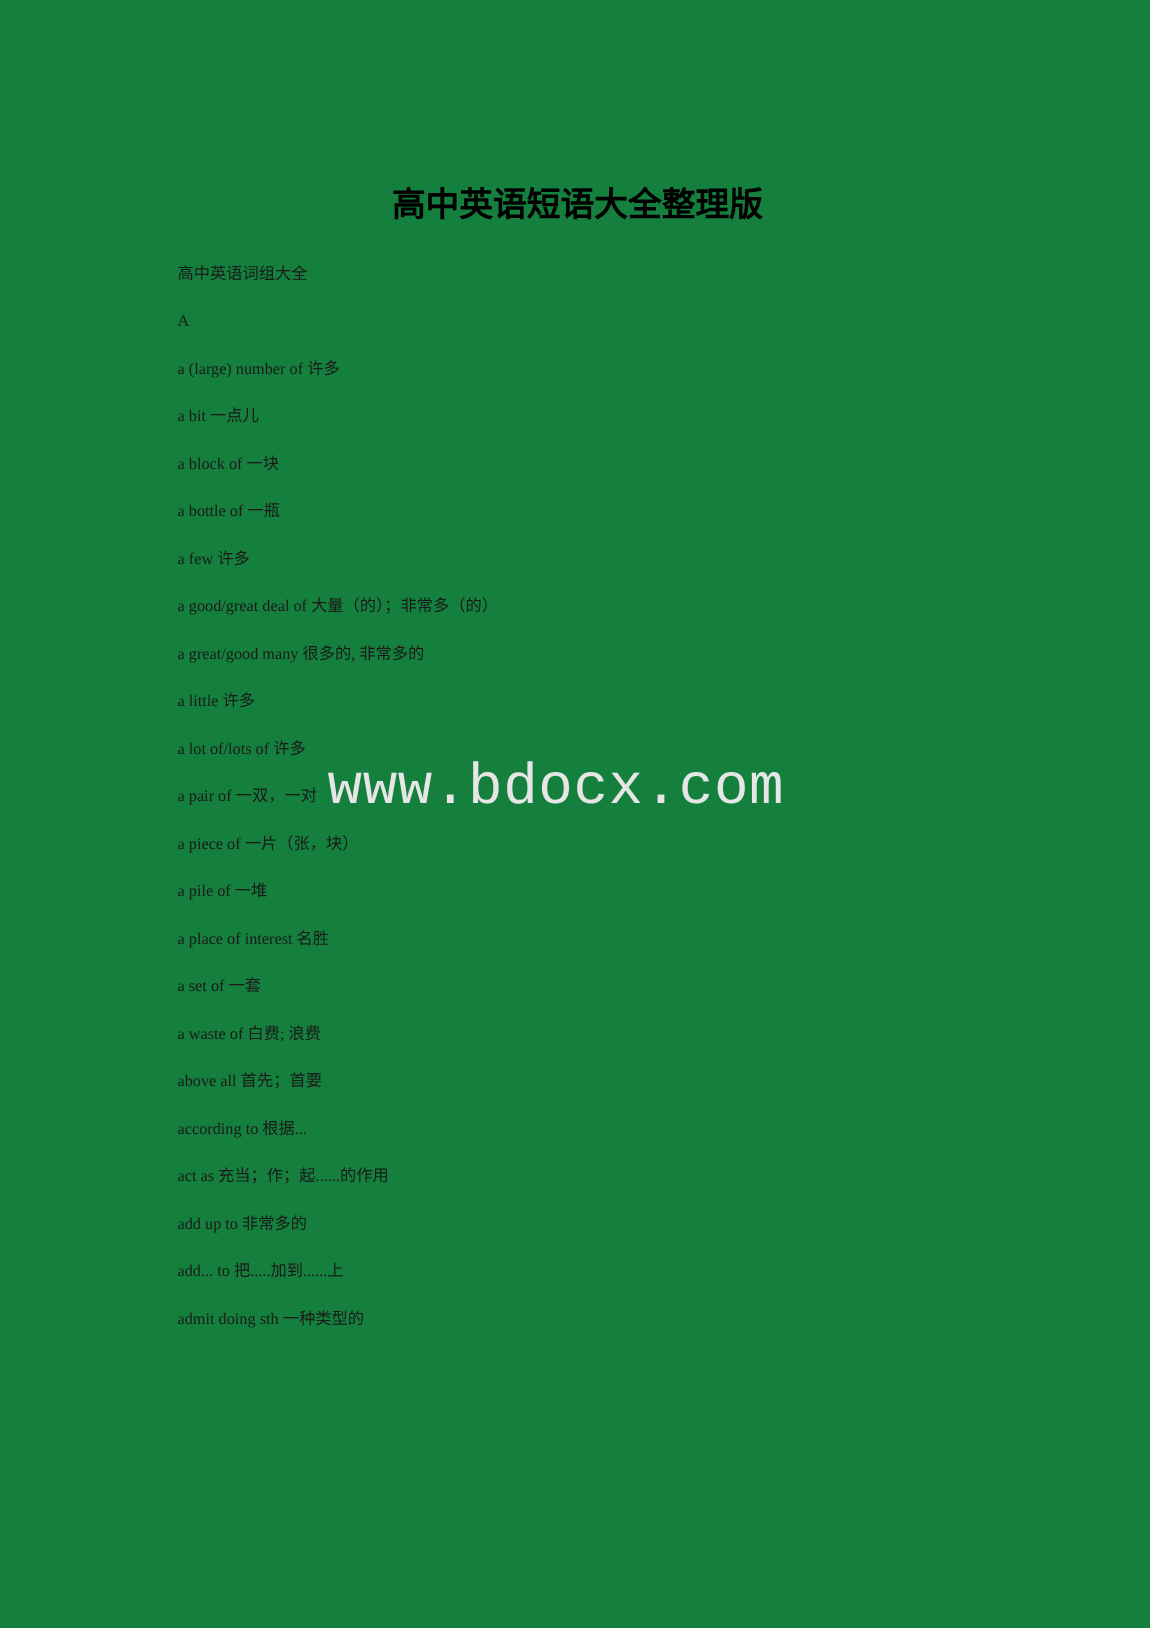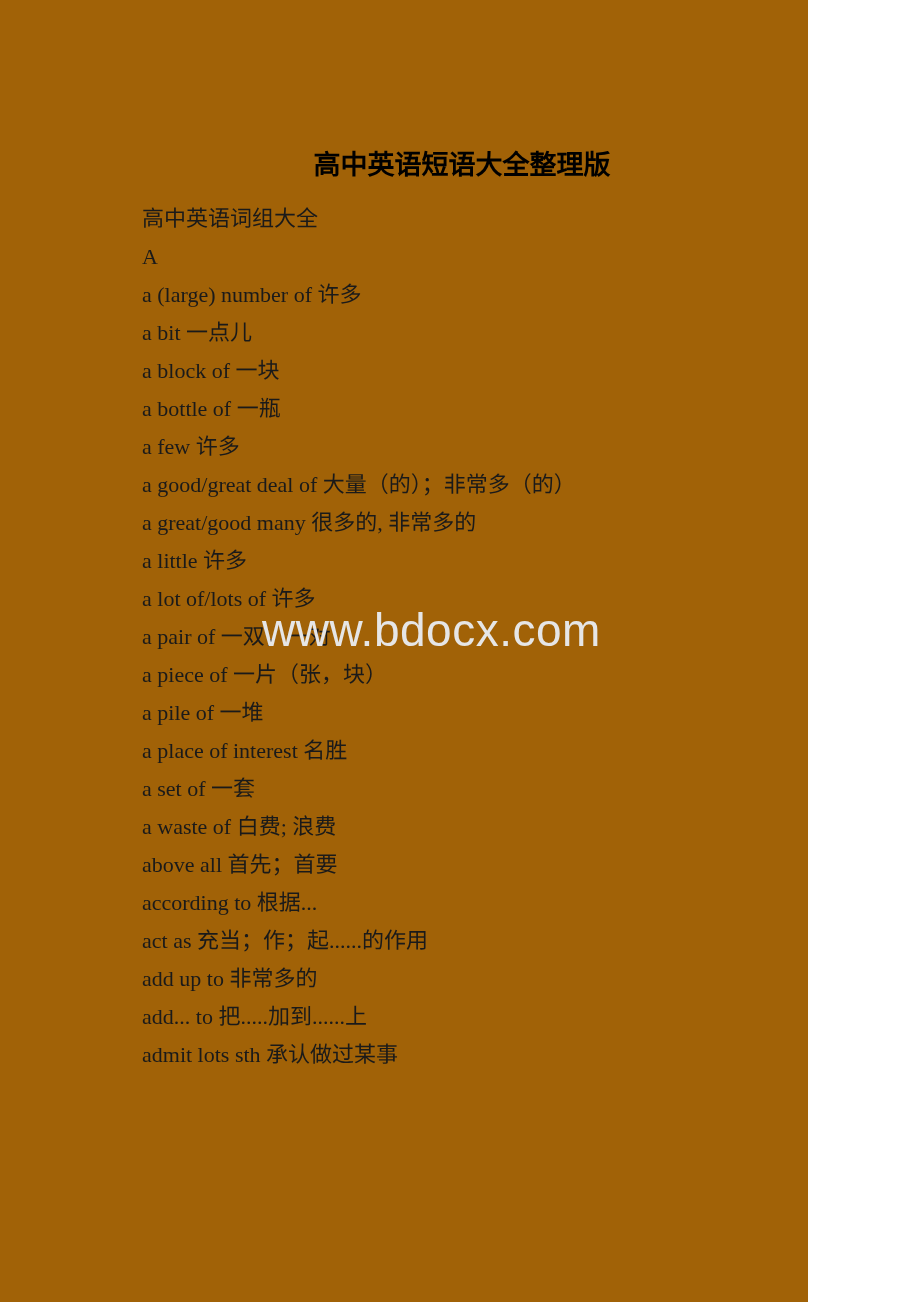--- a/index.html
+++ b/index.html
@@ -4,38 +4,38 @@
 <title>高中英语短语大全整理版</title>
 <style>
   html, body {
     margin: 0;
     padding: 0;
     background: #ffffff;
   }
 
   .page {
     position: relative;
-    width: 808px;
+    width: 920px;
     height: 1302px;
-    background: #a16207;
+    background: #15803d;
     overflow: hidden;
     font-family: "Liberation Serif", "DejaVu Serif", serif;
     color: #000000;
     -webkit-font-smoothing: none;
   }
 
   
   .watermark {
     position: absolute;
     left: 262px;
     top: 603px;
     width: 420px;
     height: 54px;
     line-height: 54px;
-    font-family: Liberation Sans, sans-serif;
+    font-family: Liberation Mono, monospace;
     font-size: 46px;
     font-weight: 400;
     letter-spacing: 0.5px;
     color: #e6e6e6;
     white-space: nowrap;
     pointer-events: none;
     user-select: none;
     z-index: 2;
   }
 
@@ -71,21 +71,21 @@
     padding: 0;
     list-style: none;
     width: 640px;
   }
 
   .body-list li {
     margin: 0;
     padding: 0;
     height: 38px;
     line-height: 38px;
-    font-size: 22px;
+    font-size: 13px;
     white-space: nowrap;
     color: #1a1a1a;
   }
 
   .body-list li .ln {
     display: inline;
   }
 </style>
 </head>
 <body>
@@ -112,20 +112,20 @@
       <li><span class="ln">a piece of 一片（张，块）</span></li>
       <li><span class="ln">a pile of 一堆</span></li>
       <li><span class="ln">a place of interest 名胜</span></li>
       <li><span class="ln">a set of 一套</span></li>
       <li><span class="ln">a waste of 白费; 浪费</span></li>
       <li><span class="ln">above all 首先；首要</span></li>
       <li><span class="ln">according to 根据...</span></li>
       <li><span class="ln">act as 充当；作；起......的作用</span></li>
       <li><span class="ln">add up to 非常多的</span></li>
       <li><span class="ln">add... to 把.....加到......上</span></li>
-      <li><span class="ln">admit lots sth 承认做过某事</span></li>
+      <li><span class="ln">admit doing sth 一种类型的</span></li>
     </ul>
 
   </div>
 
   <div class="watermark">www.bdocx.com</div>
 
 </div>
 
 </body></html>

